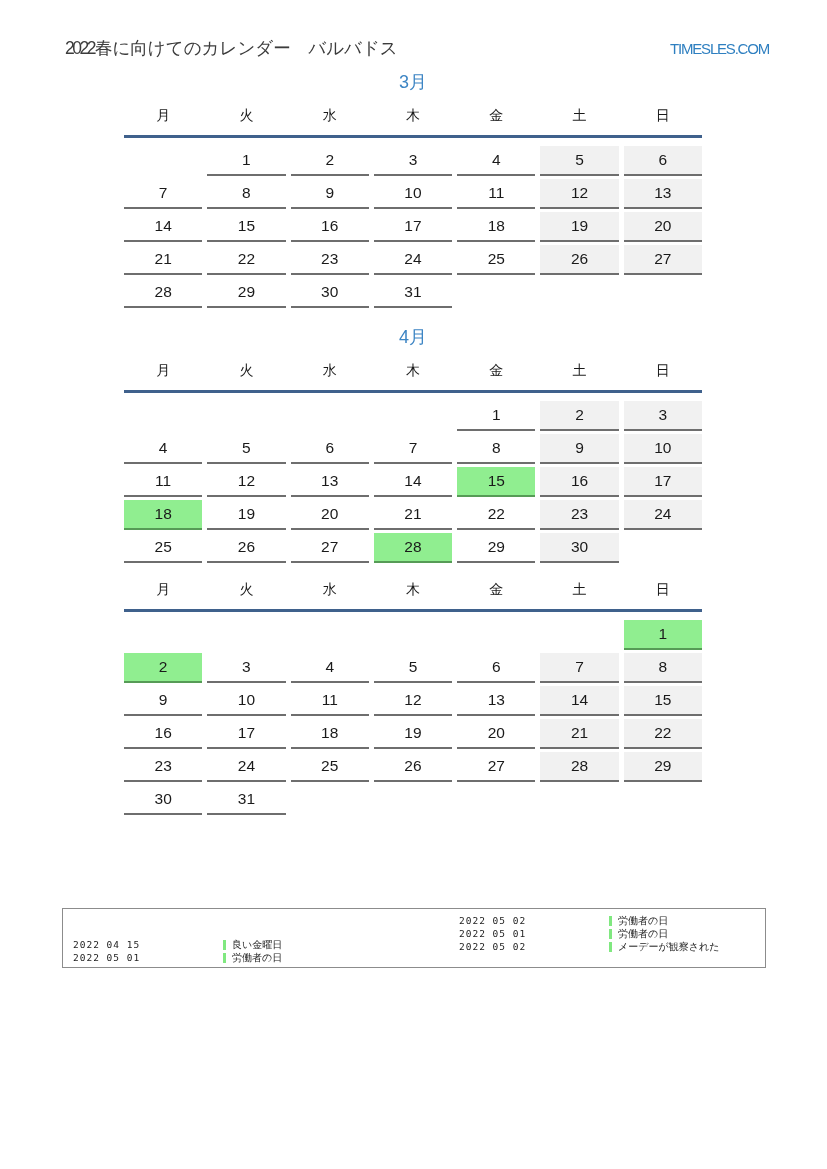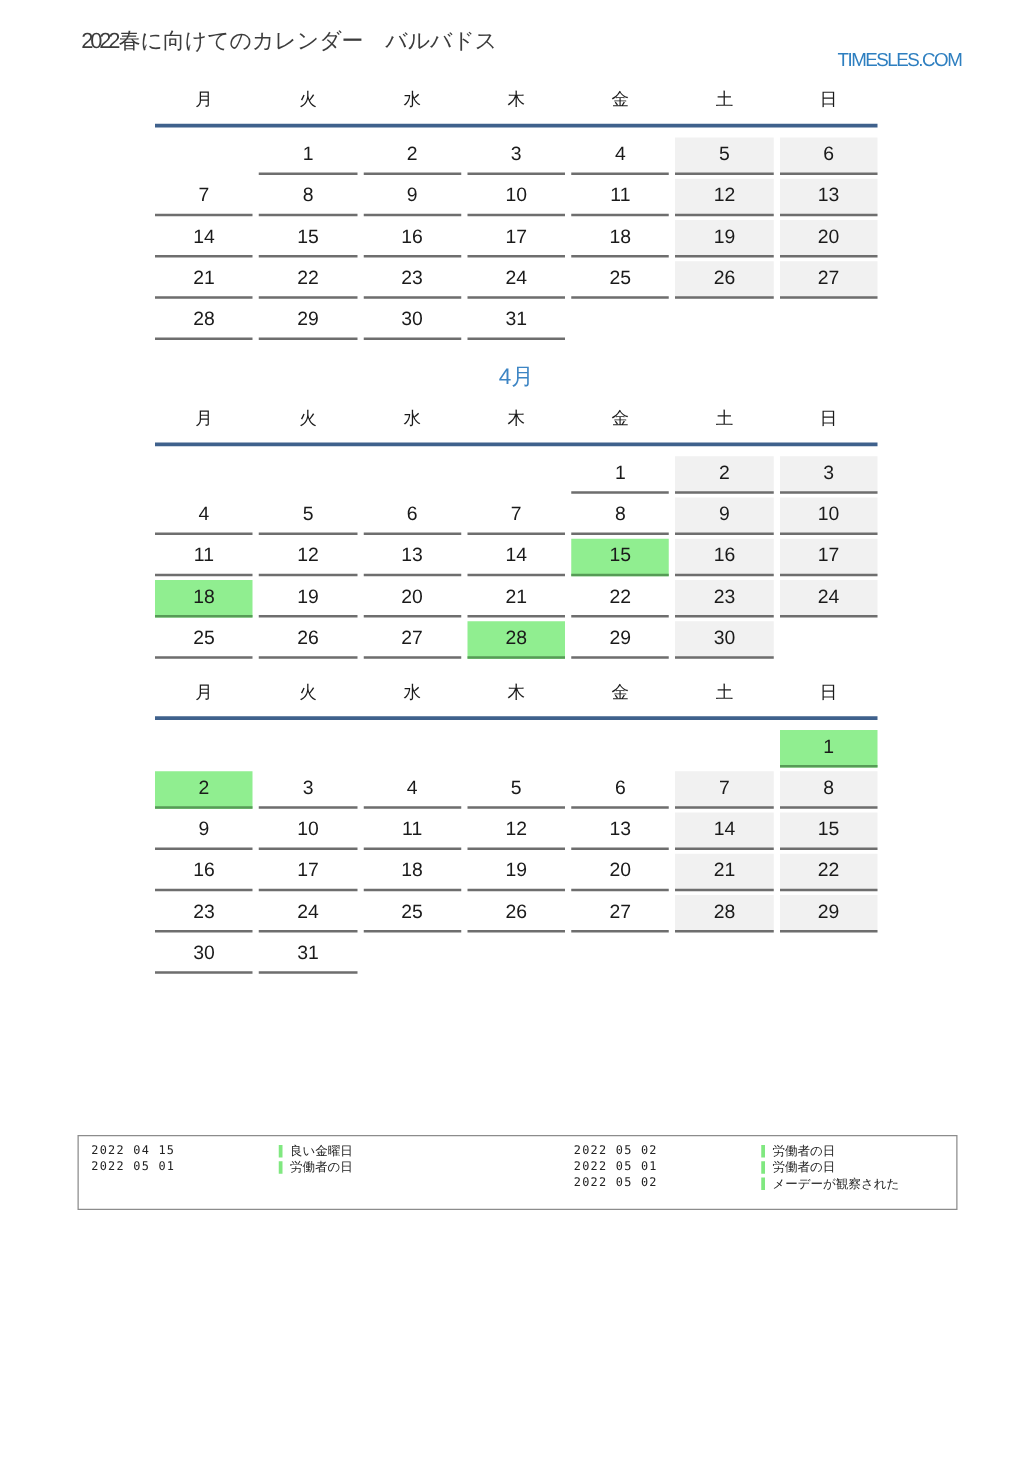--- a/index.html
+++ b/index.html
@@ -3,21 +3,21 @@
 <meta charset="utf-8">
 <style>
   * { margin:0; padding:0; box-sizing:border-box; }
   html,body { background:#ffffff; }
   body {
     width:827px; height:1169px; position:relative; overflow:hidden;
     font-family:"Liberation Sans","DejaVu Sans",sans-serif; color:#1a1a1a;
   }
   
   .page-title {
-    position:absolute; left:65px; top:20px;
+    position:absolute; left:65px; top:36px;
     font-size:17.5px; color:#3c3c3c; white-space:nowrap;
   }
   .page-title .year { letter-spacing:-2.5px; margin-right:1px; }
   .logo {
     position:absolute; right:58px; top:23px;
     font-size:15px; color:#2e7fc0; letter-spacing:-1.2px;
     text-decoration:none; white-space:nowrap;margin-top:17px;
   }
   
   .months { position:absolute; left:124px; top:70px; width:578px; }
@@ -42,38 +42,39 @@
   .cell.empty { border-bottom:none; background:transparent; }
   .cell.weekend { background:#f1f1f1; }
   .cell.highlight { background:#90ee90; border-bottom-color:#569b56; }
   
   .legend {
     position:absolute; left:62px; top:908px; width:704px; height:60px;
     border:1px solid #8c8c8c; padding:5px 10px;
     display:flex;
   }
   .legend-col { display:flex; flex-direction:column; }
-  .legend-col.left  { width:386px; }
+  .legend-col.left  { width:386px;margin-top:24px; }
   .legend-col.right { flex:1; }
   .legend-entry { display:flex; align-items:center; height:13px; }
   .legend-date {
     font-family:"DejaVu Sans Mono","Liberation Mono",monospace;
     font-size:9.5px; color:#222; width:150px; letter-spacing:1px;
   }
   .legend-bar { width:3px; height:10px; background:#80e880; margin-right:6px; flex:0 0 3px; }
   .legend-name { font-size:10px; color:#222; white-space:nowrap; }
 </style>
 </head>
 <body>
 
 <div class="page-title"><span class="year">2022</span><span>春に向けてのカレンダー　バルバドス</span></div>
 <a class="logo">TIMESLES.COM</a>
 
 <div class="months">
   <div class="month">
+    <div class="month-title">3月</div>
     <div class="weekday-row">
         <div class="wd">月</div>
         <div class="wd">火</div>
         <div class="wd">水</div>
         <div class="wd">木</div>
         <div class="wd">金</div>
         <div class="wd">土</div>
         <div class="wd">日</div>
       </div>
     <div>

